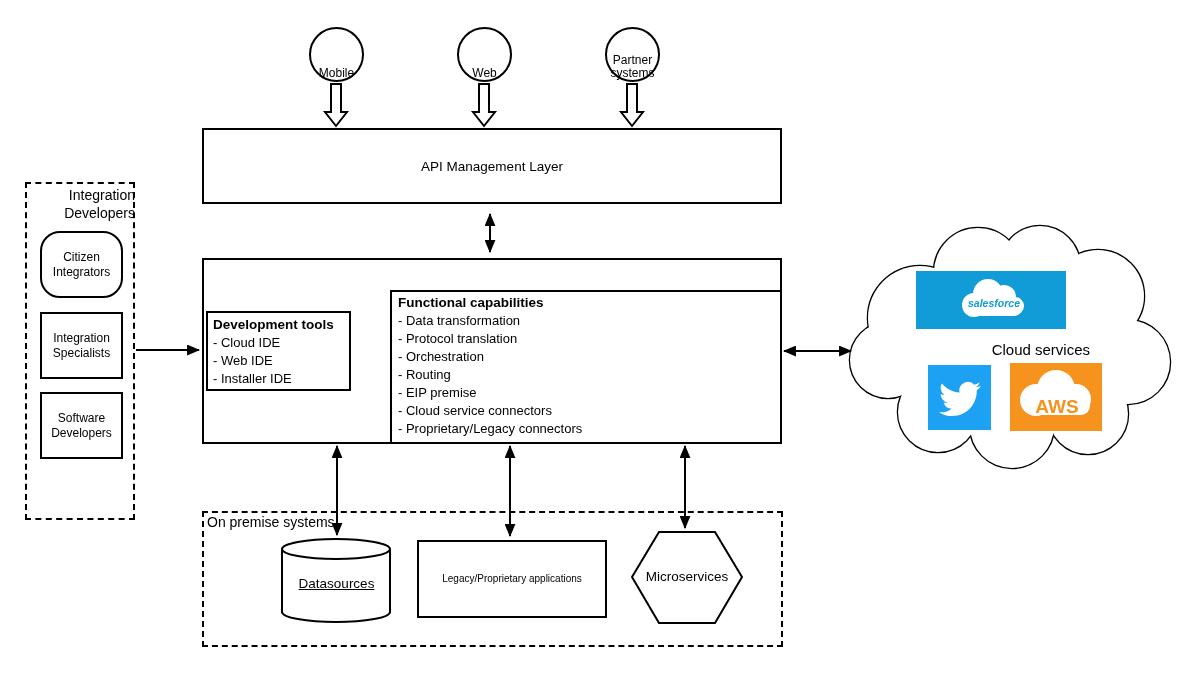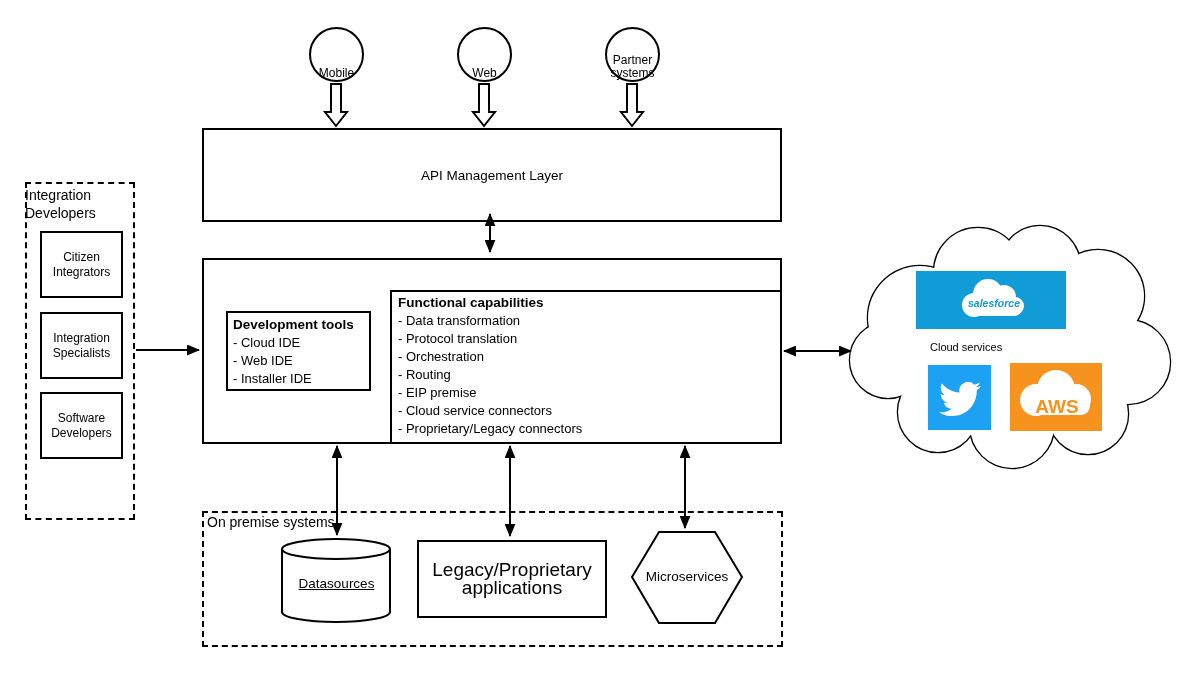--- a/index.html
+++ b/index.html
@@ -7,21 +7,21 @@
   #canvas { position:relative; width:1200px; height:673px; background:#fff; overflow:hidden; }
   svg.layer { position:absolute; left:0; top:0; width:1200px; height:673px; }
   #arrow-layer { pointer-events:none; }
 
   .abs { position:absolute; }
   .box { position:absolute; border:2px solid #000; background:transparent; }
   .dashed { position:absolute; border:2px dashed #000; background:transparent; }
   .center-flex { display:flex; align-items:center; justify-content:center; text-align:center; }
   .circle-node { position:absolute; width:55px; height:55px; border:2px solid #000; border-radius:50%;
                  background:#fff; font-size:12px; line-height:13px;align-items:flex-end; }
-  .title-center { position:absolute; text-align:left; font-size:13.5px; }
+  .title-center { position:absolute; text-align:right; font-size:13.5px; }
   .list { position:absolute; font-size:13px; line-height:18px; }
   .list .hdr { font-weight:bold; font-size:13.5px; }
   .persona { position:absolute; left:40px; width:83px; height:67px; border:2px solid #000;
              font-size:12px; line-height:15px; background:#fff; }
   .small-lbl { position:absolute; font-size:14px; }
 </style>
 </head>
 <body>
 
 <div id="canvas">
@@ -103,27 +103,27 @@
   <div class="circle-node center-flex" style="left:309px; top:27px;">
     <span>Mobile</span>
   </div>
   <div class="circle-node center-flex" style="left:457px; top:27px;">
     <span>Web</span>
   </div>
   <div class="circle-node center-flex" style="left:605px; top:27px; padding:0 3px;">
     <span>Partner systems</span>
   </div>
 
-  <div class="box center-flex" style="left:202px; top:128px; width:580px; height:94px; font-size:13.5px;">
+  <div class="box center-flex" style="left:202px; top:128px; width:580px; height:76px; font-size:13.5px;">
     <span>API Management Layer</span>
   </div>
 
   <div class="box" style="left:202px; top:258px; width:580px; height:186px;"></div>
 
-  <div class="box" style="left:206px; top:311px; width:145px; height:80px;margin-left:20px;">
+  <div class="box" style="left:206px; top:311px; width:145px; height:80px;">
     <div class="list" style="left:5px; top:3px;">
       <div class="hdr">Development tools</div>
       <div>- Cloud IDE</div>
       <div>- Web IDE</div>
       <div>- Installer IDE</div>
     </div>
   </div>
 
   <div class="box" style="left:390px; top:290px; width:392px; height:154px;">
     <div class="list" style="left:6px; top:2px;">
@@ -133,40 +133,40 @@
       <div>- Orchestration</div>
       <div>- Routing</div>
       <div>- EIP premise</div>
       <div>- Cloud service connectors</div>
       <div>- Proprietary/Legacy connectors</div>
     </div>
   </div>
 
   <div class="dashed" style="left:25px; top:182px; width:110px; height:338px;"></div>
   <div class="title-center" style="left:25px; top:186px; width:110px; font-size:14px; line-height:18px;">Integration Developers</div>
-  <div class="persona center-flex" style="top:231px;">
+  <div class="persona center-flex" style="top:231px;border-radius:20px;">
     <span>Citizen Integrators</span>
   </div>
   <div class="persona center-flex" style="top:392px;">
     <span>Software Developers</span>
   </div>
   <div class="persona center-flex" style="top:312px;">
     <span>Integration Specialists</span>
   </div>
 
-  <div class="title-center" style="left:930px; top:341px; width:160px; font-size:11px;">Cloud services</div>
+  <div class="title-center" style="left:930px; top:341px; width:160px; font-size:15px;">Cloud services</div>
 
   <div class="dashed" style="left:202px; top:511px; width:581px; height:136px;"></div>
   <div class="small-lbl" style="left:207px; top:514px;">On premise systems</div>
 
   <div class="abs center-flex" style="left:283px; top:576px; width:107px; font-size:13.5px;text-decoration:underline;">
     <span>Datasources</span>
   </div>
 
-  <div class="box center-flex" style="left:417px; top:540px; width:190px; height:78px; font-size:19px; line-height:18px; padding:5px 9px;">
+  <div class="box center-flex" style="left:417px; top:540px; width:190px; height:78px; font-size:10px; line-height:18px; padding:5px 9px;">
     <span>Legacy/Proprietary applications</span>
   </div>
 
   <div class="abs center-flex" style="left:634px; top:569px; width:106px; font-size:13.5px;">
     <span>Microservices</span>
   </div>
 
   <svg class="layer" id="arrow-layer">
     <defs>
       <marker id="ah" viewBox="0 0 12 10" markerWidth="13" markerHeight="11" refX="11" refY="5" orient="auto-start-reverse" markerUnits="userSpaceOnUse">

